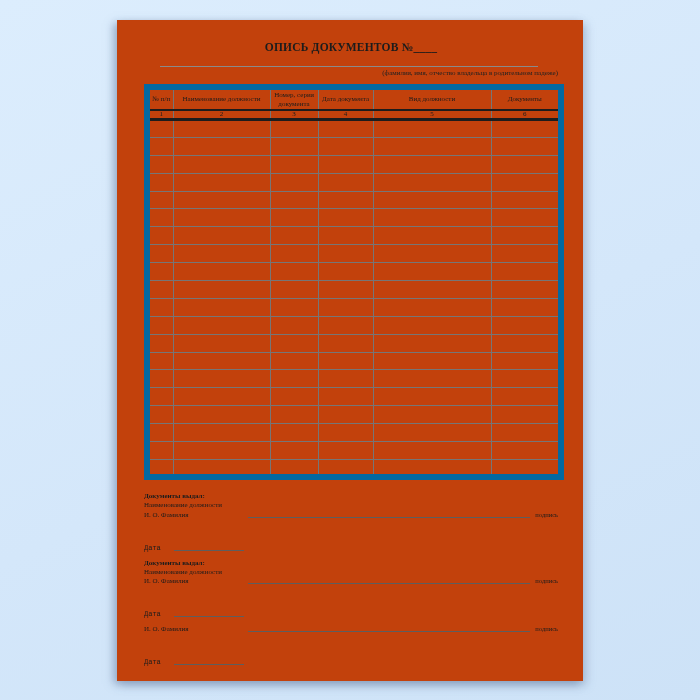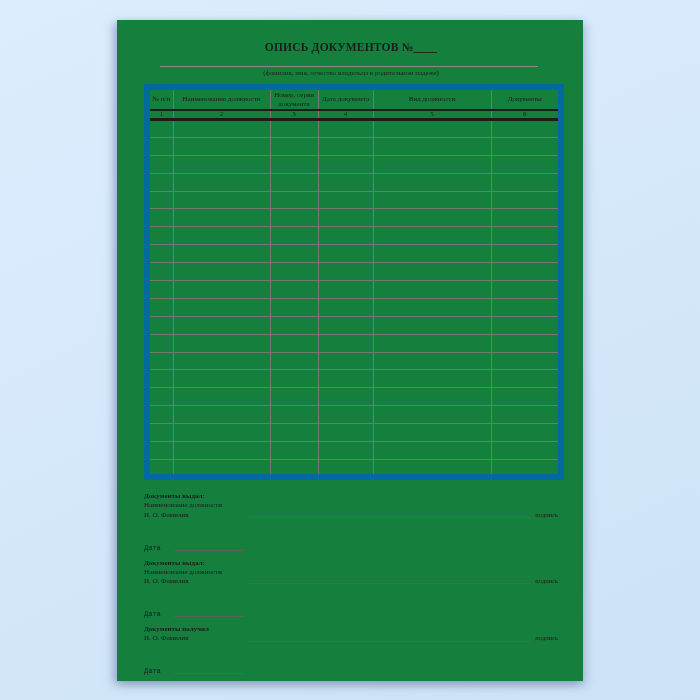--- a/index.html
+++ b/index.html
@@ -4,29 +4,29 @@
 <style>
   html, body { margin: 0; padding: 0; }
   body {
     width: 700px; height: 700px; position: relative; overflow: hidden;
     background: linear-gradient(155deg, #dcedfd 0%, #d4e7fa 55%, #cde2f7 100%);
     font-family: "Liberation Serif", "DejaVu Serif", serif;
     color: #1c1c1c;
   }
   .sheet {
     position: absolute; left: 117px; top: 20px; width: 466px; height: 661px;
-    background: #15803d; box-sizing: border-box; padding: 0 25px 0 27px;
+    background: #c2410c; box-sizing: border-box; padding: 0 25px 0 27px;
     box-shadow: -4px 3px 8px rgba(105,130,165,0.50), 3px 4px 9px rgba(105,130,165,0.40);
   }
   .title {
     margin-top: 21px; text-align: center;
     font-weight: bold; font-size: 11.5px; letter-spacing: 0.2px; white-space: pre;
   }
   .owner-line { height: 0; border-bottom: 1px solid #8a8a8a; margin: 13px 20px 0 16px; }
-  .owner-caption { text-align: center; font-size: 7px; margin-top: 2px; color: #222; }
+  .owner-caption { text-align: right; font-size: 7px; margin-top: 2px; color: #222; }
 
   table.doc-table {
     border-collapse: collapse; table-layout: fixed;
     width: 414px; margin-top: 7px;
     border: 6px solid #0369a1;
   }
   .doc-table th, .doc-table td { border: 1px solid #767676; padding: 0 1px; box-sizing: border-box; }
   .doc-table thead th {
     font-weight: normal; font-size: 7px; line-height: 1.2;
     height: 23px; vertical-align: middle; text-align: center;
@@ -35,21 +35,21 @@
   .doc-table tr.num-row td {
     font-size: 7px; line-height: 1; height: 9px; text-align: center;
     border-bottom: 3px solid #1c1c1c;
   }
   .doc-table tbody.blank td { height: 17.9px; }
 
   .sections { margin-top: 12px; font-size: 7px; line-height: 1.3; }
   .sig-section { margin-bottom: 6px; }
   .sig-heading { font-weight: bold; }
   .sig-sub.bold { font-weight: bold; }
-  .name-row { display: flex; align-items: center; }
+  .name-row { display: flex; align-items: flex-start; }
   .name-label { flex: none; width: 104px; }
   .sig-line { flex: 1; height: 6px; border-bottom: 1px solid #5e5e5e; margin: 0 5px 1px 0; }
   .sig-caption { flex: none; font-size: 6.5px; }
   .date-row { display: flex; margin-top: 24px; font-family: Liberation Mono, monospace; }
   .date-line { width: 70px; height: 6px; border-bottom: 1px solid #5e5e5e; margin-left: 13px; margin-bottom: 1px; }
 </style>
 </head>
 <body>
 
 <div class="sheet">
@@ -273,21 +273,20 @@
         <span class="sig-line"></span>
         <span class="sig-caption">подпись</span>
       </div>
       <div class="date-row">
         <span class="date-label">Дата</span>
         <span class="date-line"></span>
       </div>
     </div>
 
     <div class="sig-section">
-      <div class="sig-heading">Документы получил</div>
       <div class="name-row">
         <span class="name-label">И. О. Фамилия</span>
         <span class="sig-line"></span>
         <span class="sig-caption">подпись</span>
       </div>
       <div class="date-row">
         <span class="date-label">Дата</span>
         <span class="date-line"></span>
       </div>
     </div>

